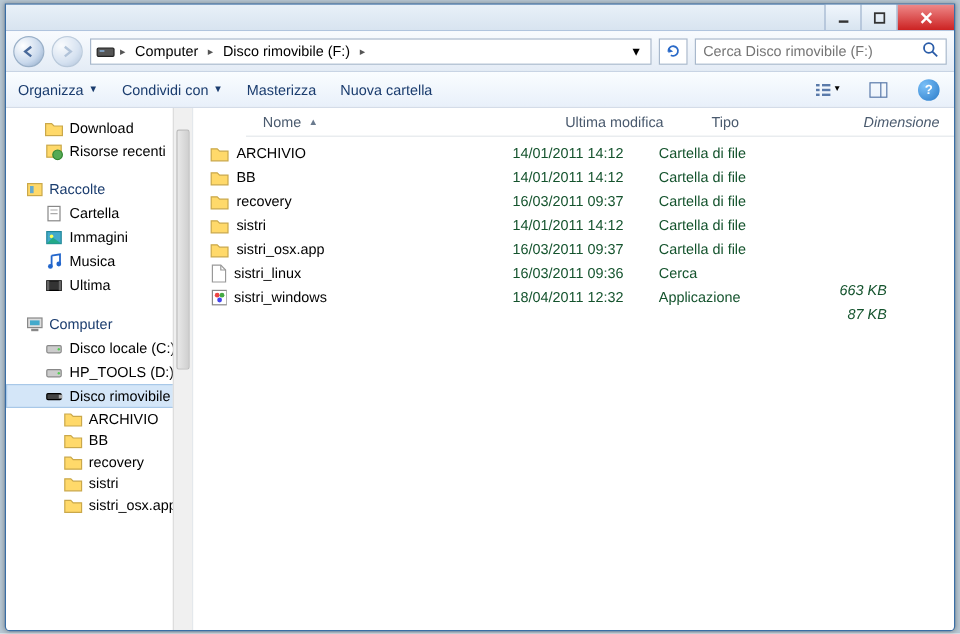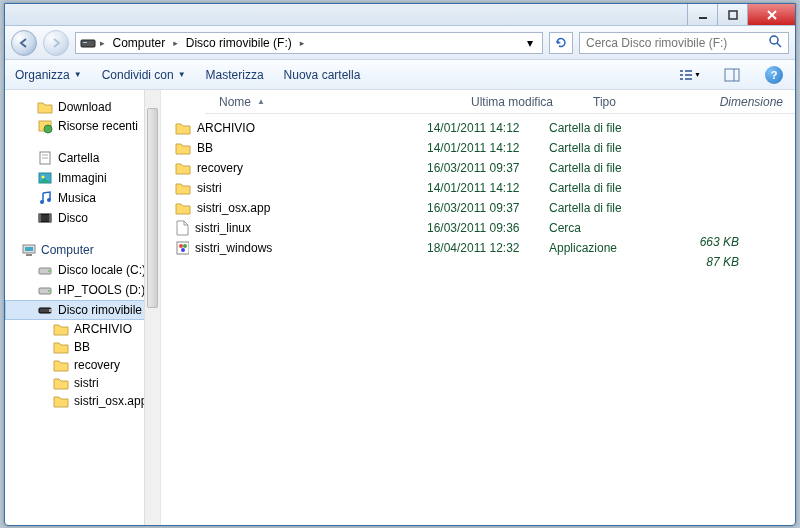--- a/index.html
+++ b/index.html
@@ -168,20 +168,27 @@
             </div>
             <div class="side-item">
               <svg class="icn">
                 <rect x="2" y="3" width="12" height="10" fill="#ffd96a" stroke="#caa84a"></rect>
                 <circle cx="11" cy="11" r="4" fill="#5a5" stroke="#383"></circle>
               </svg>
               <span>Risorse recenti</span>
             </div>
           </div>
           <div class="side-group">
+            <div class="side-head">
+              <svg class="icn">
+                <rect x="2" y="3" width="12" height="10" fill="#ffd96a" stroke="#caa84a"></rect>
+                <rect x="4" y="5" width="3" height="6" fill="#6ac"></rect>
+              </svg>
+              <span>Raccolte</span>
+            </div>
             <div class="side-item">
               <svg class="icn">
                 <rect x="3" y="2" width="10" height="12" fill="#fff" stroke="#888"></rect>
                 <line x1="5" y1="5" x2="11" y2="5" stroke="#aaa"></line>
                 <line x1="5" y1="8" x2="11" y2="8" stroke="#aaa"></line>
               </svg>
               <span>Cartella</span>
             </div>
             <div class="side-item">
               <svg class="icn">
@@ -198,21 +205,21 @@
                 <circle cx="12" cy="10" r="2" fill="#26c"></circle>
               </svg>
               <span>Musica</span>
             </div>
             <div class="side-item">
               <svg class="icn">
                 <rect x="2" y="4" width="12" height="8" fill="#333" stroke="#000"></rect>
                 <rect x="2" y="4" width="2" height="8" fill="#666"></rect>
                 <rect x="12" y="4" width="2" height="8" fill="#666"></rect>
               </svg>
-              <span>Disco</span>
+              <span>Ultima</span>
             </div>
           </div>
           <div class="side-group">
             <div class="side-head">
               <svg class="icn">
                 <rect x="2" y="3" width="12" height="8" fill="#ddd" stroke="#888"></rect>
                 <rect x="4" y="5" width="8" height="4" fill="#4ac"></rect>
                 <rect x="5" y="12" width="6" height="2" fill="#888"></rect>
               </svg>
               <span>Computer</span>

